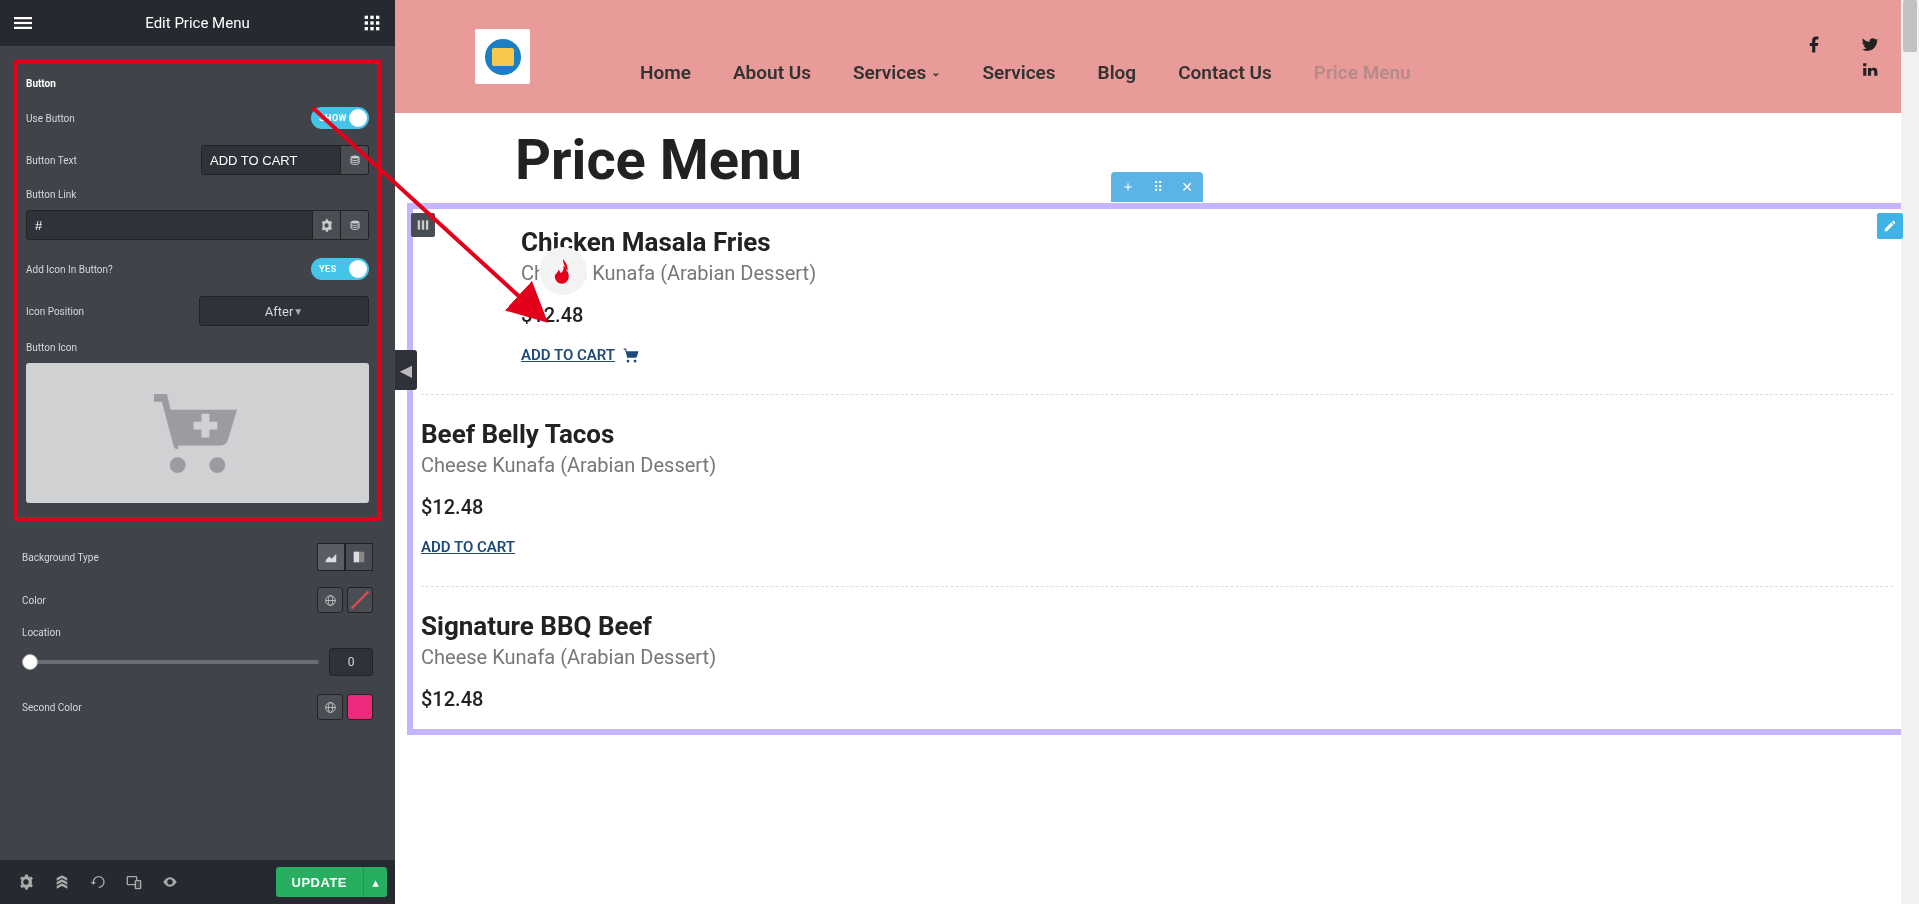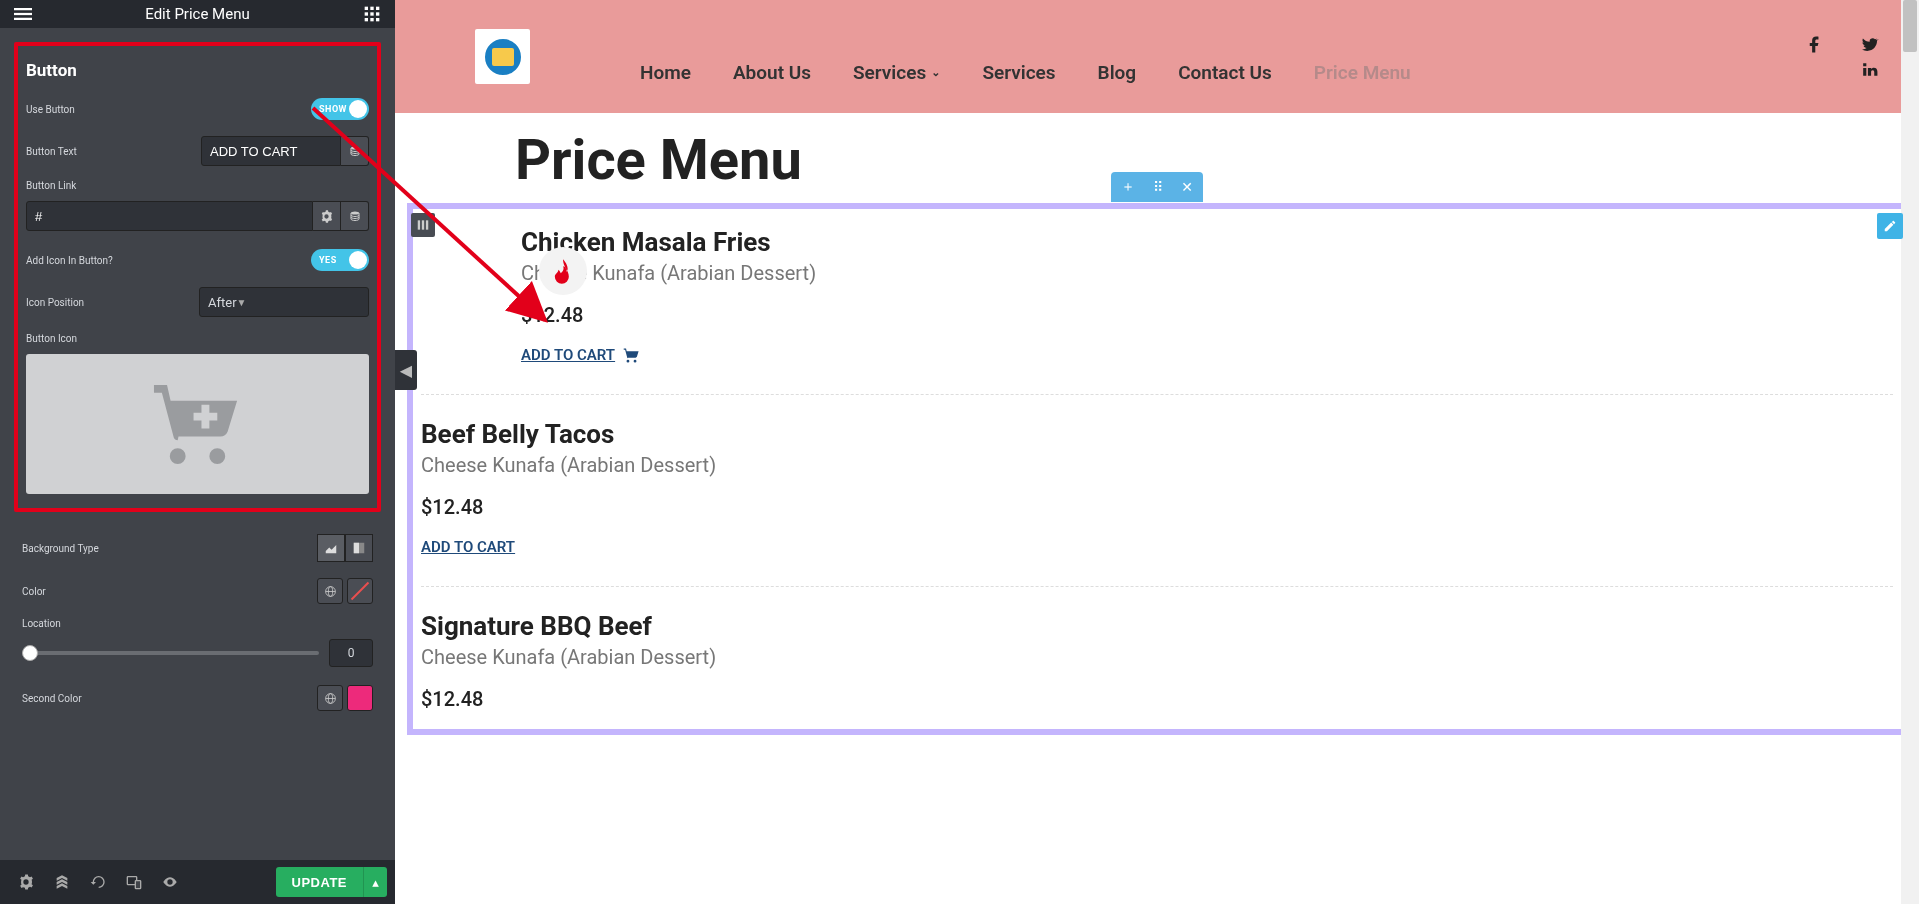--- a/index.html
+++ b/index.html
@@ -1,27 +1,27 @@
 <!DOCTYPE html>
 <html><head>
 <meta charset="utf-8">
 <style>
 * { box-sizing: border-box; margin: 0; padding: 0; }
 body { font-family: -apple-system, BlinkMacSystemFont, "Segoe UI", Roboto, Arial, sans-serif; background: #fff; overflow: hidden; }
 .app { display: flex; height: 904px; width: 1919px; position: relative; }
 
 
 .sidebar { width: 395px; background: #404349; color: #d5d8dd; display: flex; flex-direction: column; font-size: 13px; }
-.sidebar-header { height: 28px; background: #26292f; color: #fff; display: flex; align-items: center; justify-content: space-between; padding: 0 12px; }
+.sidebar-header { height: 46px; background: #26292f; color: #fff; display: flex; align-items: center; justify-content: space-between; padding: 0 12px; }
 .sidebar-header .hamburger, .sidebar-header .grid-icon { width: 22px; height: 22px; display: flex; align-items: center; justify-content: center; cursor: pointer; }
 .sidebar-header .title { flex: 1; text-align: center; font-size: 15px; }
 
 .sidebar-body { flex: 1; overflow-y: auto; padding: 10px 0 0 0; }
 .panel-highlight { border: 4px solid #e2001a; margin: 4px 14px 10px 14px; padding: 8px 8px 14px 8px; border-radius: 2px; }
-.panel-section-title { font-weight: 700; color: #fff; font-size: 17px; padding: 6px 0 10px 0; }
+.panel-section-title { font-weight: 700; color: #fff; font-size: 10px; padding: 6px 0 10px 0; }
 .control-row { display: flex; align-items: center; justify-content: space-between; padding: 8px 0; }
 .control-label { font-size: 10px; color: #d5d8dd; }
 .ctrl-right { display: flex; align-items: center; gap: 0; }
 
 
 .toggle { width: 58px; height: 22px; background: #43c4e8; border-radius: 11px; position: relative; cursor: pointer; display: flex; align-items: center; }
 .toggle .knob { position: absolute; right: 2px; top: 2px; width: 18px; height: 18px; background: #fff; border-radius: 50%; }
 .toggle .txt { font-size: 9px; color: #fff; font-weight: 700; margin-left: 8px; letter-spacing: 0.5px; }
 
 
@@ -29,21 +29,21 @@
 .text-input input { background: #2f3238; border: 1px solid #222; color: #fff; padding: 0 8px; font-size: 13px; width: 140px; border-radius: 3px 0 0 3px; }
 .text-input .db-btn { width: 28px; background: #4a4d54; display: flex; align-items: center; justify-content: center; border: 1px solid #222; border-left: none; border-radius: 0 3px 3px 0; cursor: pointer; }
 
 
 .link-row { display: flex; align-items: stretch; height: 30px; margin: 4px 0 10px 0; }
 .link-row input { flex: 1; background: #2f3238; border: 1px solid #222; color: #fff; padding: 0 8px; font-size: 13px; border-radius: 3px 0 0 3px; }
 .link-row .icon-btn { width: 28px; background: #4a4d54; display: flex; align-items: center; justify-content: center; border: 1px solid #222; border-left: none; cursor: pointer; }
 .link-row .icon-btn:last-child { border-radius: 0 3px 3px 0; }
 
 
-.select { background: #2f3238; border: 1px solid #222; color: #d5d8dd; height: 30px; width: 170px; padding: 0 8px; border-radius: 3px; display: flex; align-items: center; justify-content: flex-start; cursor: pointer; }
+.select { background: #2f3238; border: 1px solid #222; color: #d5d8dd; height: 30px; width: 170px; padding: 0 8px; border-radius: 3px; display: flex; align-items: center; justify-content: center; cursor: pointer; }
 .select .caret { font-size: 10px; color: #aaa; }
 
 
 .icon-preview { background: #d0d1d3; height: 140px; margin-top: 6px; display: flex; align-items: center; justify-content: center; border-radius: 3px; }
 .icon-preview svg { width: 95px; height: 95px; fill: #9a9c9f; }
 
 
 .settings-block { padding: 4px 22px; }
 .bg-type { display: flex; gap: 0; }
 .bg-type .bt { width: 28px; height: 28px; background: #4a4d54; border: 1px solid #222; display:flex; align-items:center; justify-content:center; cursor:pointer; }

